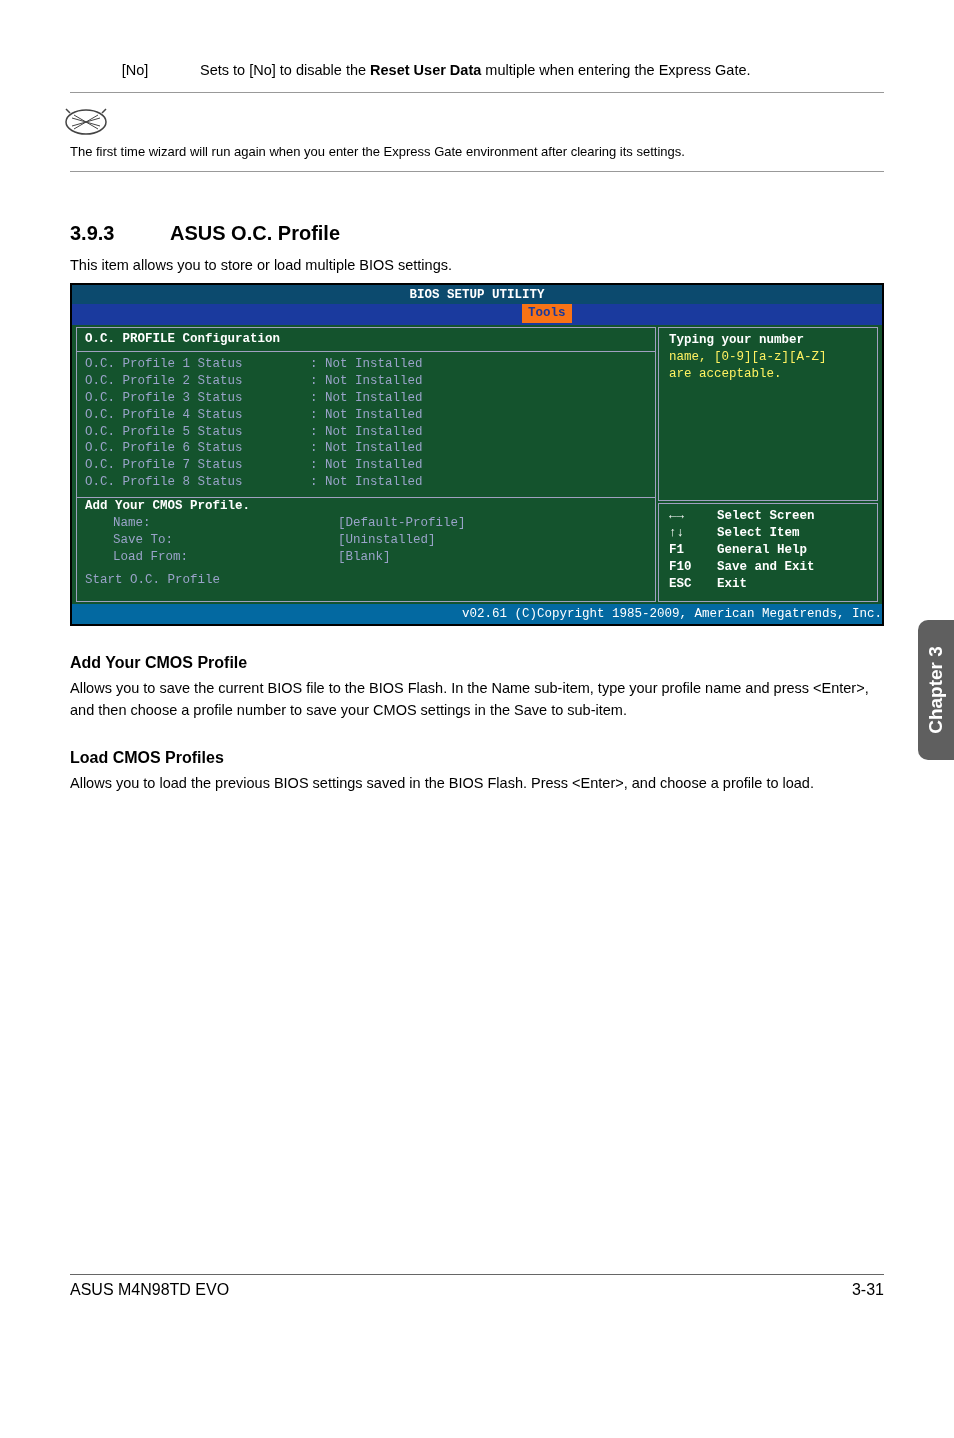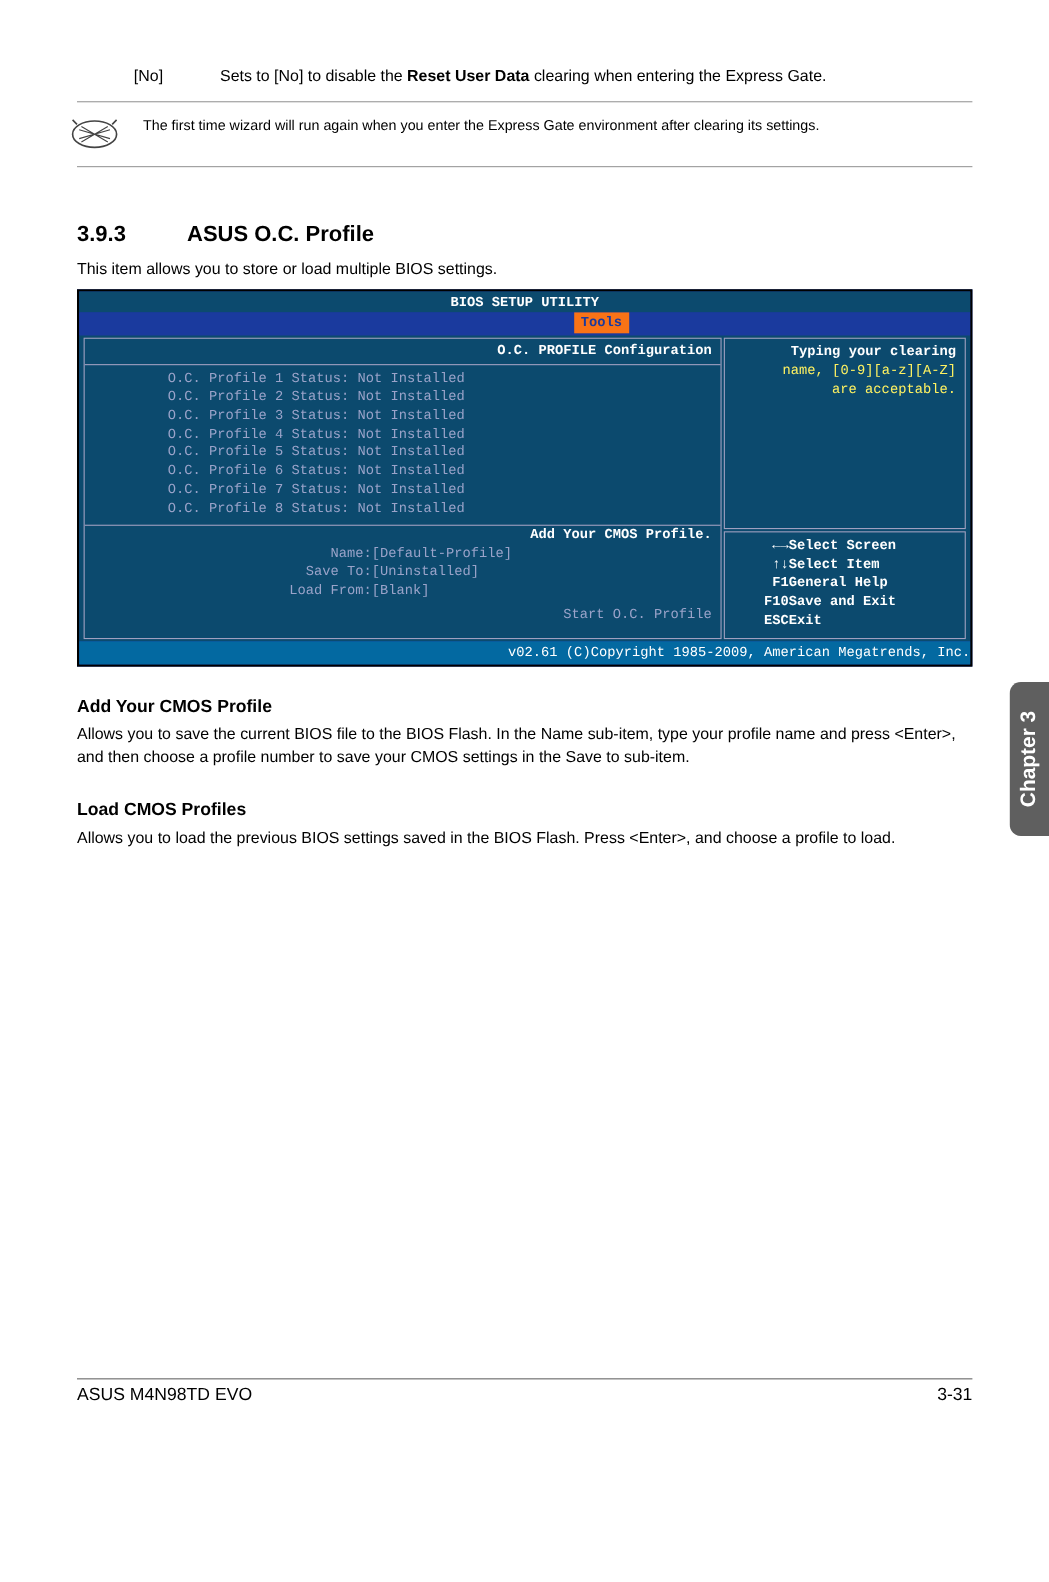--- a/index.html
+++ b/index.html
@@ -29,20 +29,21 @@
     .top-note .text {
       flex: 1;
     }
     .info-box {
       display: flex;
       align-items: flex-start;
       border-top: 1px solid #999;
       border-bottom: 1px solid #999;
       padding: 10px 0;
       margin: 8px 0 50px 0;
+      flex-direction: column;
     }
     .info-icon {
       width: 44px;
       height: 38px;
       margin-right: 22px;
       flex-shrink: 0;
       margin-left: -6px;
     }
     .info-text {
       font-size: 13px;
@@ -85,22 +86,21 @@
     .bios-tab {
       color: #d0d0d0;
       background: #f97316;
       color: #1a3a9e;
       font-weight: bold;
       padding: 1px 6px;
       margin-left: 450px;
     }
     .bios-body {
       display: flex;
-      background: #0c4a6e;
-      text-align: right;
+      background: #14532d;
     }
     .bios-left {
       flex: 1;
       border: 1px solid #a0a0c0;
       margin: 2px 2px 2px 4px;
       padding: 3px 8px 8px 8px;
     }
     .bios-right {
       width: 220px;
       margin: 2px 4px 2px 0;
@@ -202,21 +202,21 @@
       flex-shrink: 0;
     }
   </style>
 </head>
 <body>
 
 <div class="page">
   <div class="top-note">
     <div class="label">[No]</div>
     <div class="text">
-      <span>Sets to [No] to disable the </span><b>Reset User Data</b><span> clearing when entering the Express Gate.</span>
+      <span>Sets to [No] to disable the </span><b>Reset User Data</b><span> multiple when entering the Express Gate.</span>
     </div>
   </div>
 
   <div class="info-box">
     <svg class="info-icon" viewBox="0 0 44 38">
       <ellipse cx="22" cy="19" rx="20" ry="12" fill="none" stroke="#444" stroke-width="1.5"></ellipse>
       <path d="M8 15 L36 23 M8 23 L36 15 M10 12 L34 26 M10 26 L34 12" stroke="#444" stroke-width="1" fill="none"></path>
       <path d="M6 10 L2 6 M38 10 L42 6" stroke="#444" stroke-width="1.5"></path>
     </svg>
     <div class="info-text">The first time wizard will run again when you enter the Express Gate environment after clearing its settings.</div>
@@ -280,21 +280,21 @@
           </div>
         <div class="gray bios-row">
             <span class="col1" style="padding-left:28px">Load From:</span>
             <span>[Blank]</span>
           </div>
         <div style="height:6px"></div>
         <div class="gray">Start O.C. Profile</div>
       </div>
       <div class="bios-right">
         <div class="bios-right-top">
-          <div class="hdr">Typing your clearing</div>
+          <div class="hdr">Typing your number</div>
           <div>name, [0-9][a-z][A-Z]</div>
           <div>are acceptable.</div>
         </div>
         <div class="bios-right-bot">
           <div class="key-line">
               <span class="kk">←→</span>
               <span>Select Screen</span>
             </div>
           <div class="key-line">
               <span class="kk">↑↓</span>

